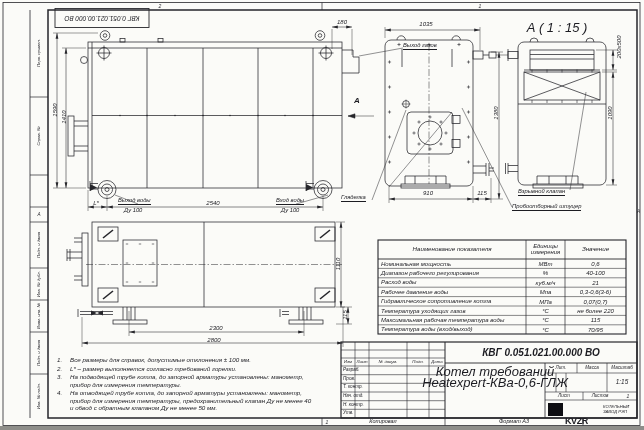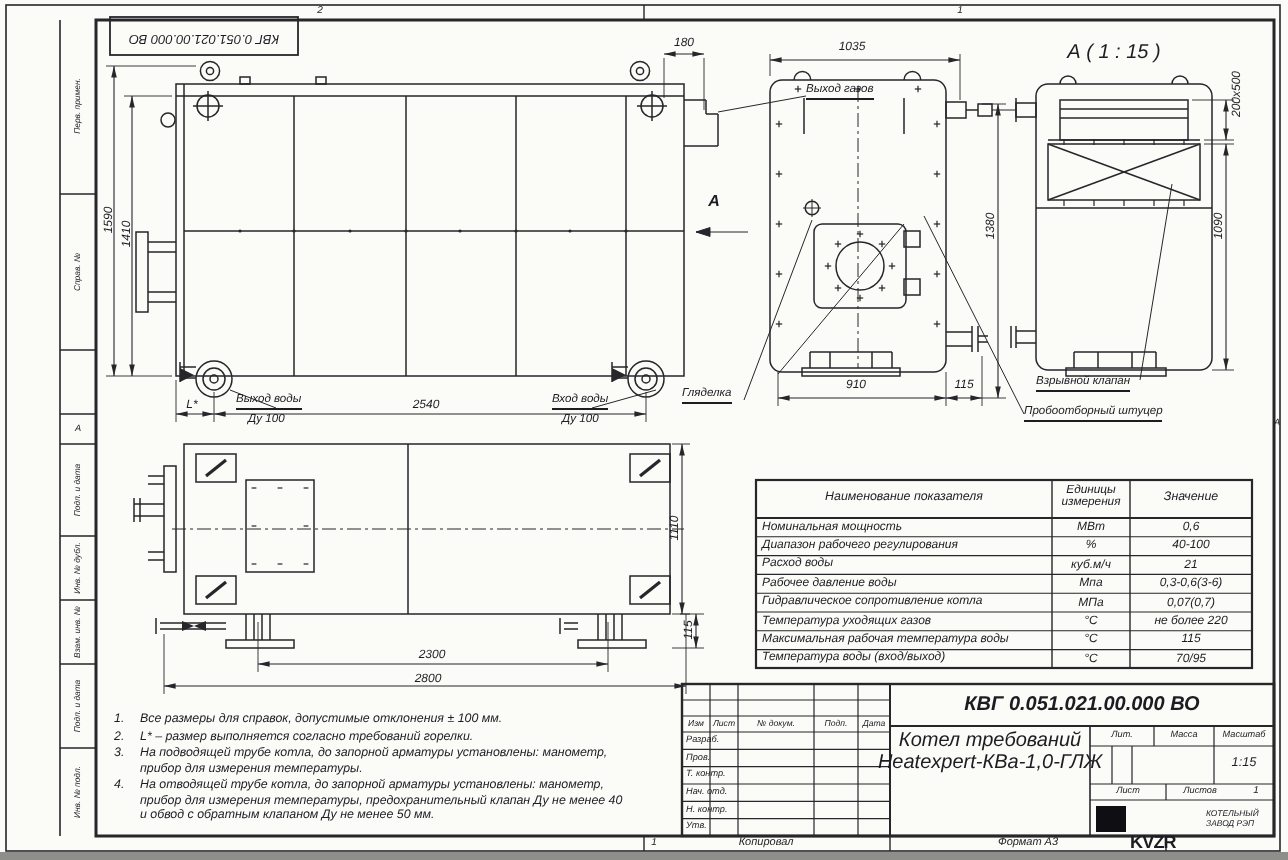--- a/index.html
+++ b/index.html
@@ -8,21 +8,21 @@
   .paper{position:absolute;left:0;top:0;width:644px;height:426px;background:#fbfbf8}
   svg{position:absolute;left:0;top:0}
   .t{position:absolute;font-style:italic;color:#1c1c22;white-space:nowrap;line-height:1}
   .ctr{transform:translate(-50%,-50%)}
   .r90{transform:translate(-50%,-50%) rotate(-90deg)}
   .r180{transform:translate(-50%,-50%) rotate(180deg)}
   .u{border-bottom:0.8px solid #1c1c22;padding-bottom:0.5px}
   .b{font-weight:bold}
   .fz42{font-size:4.2px}.fz43{font-size:4.3px}.fz46{font-size:4.6px}.fz5{font-size:5px}
   .fz55{font-size:5.5px}.fz58{font-size:5.8px}.fz6{font-size:6px}.fz62{font-size:6.2px}
-  .fz64{font-size:6.4px}.fz65{font-size:6.5px}.fz72{font-size:10px}.fz8{font-size:8px}
+  .fz64{font-size:6.4px}.fz65{font-size:6.5px}.fz72{font-size:13px}.fz8{font-size:8px}
   .fz9{font-size:9px}.fz10{font-size:10px}
   .hwrap{white-space:normal;text-align:center;line-height:1.08;font-size:5.9px;width:40px}
   .notes{position:absolute;left:57px;top:356px;width:256px}
   .note{display:flex;gap:3px;font-size:6.2px;font-style:italic;color:#1c1c22;line-height:1.22;margin-bottom:1px}
   .note .n{width:10px;flex:none}
   .note .x{flex:1}
   .logo{position:absolute;left:548px;top:403px;width:15px;height:13px;background:#0e0e13}
   .grayedge{position:absolute;left:0;top:426px;width:644px;height:4px;background:#8e8e8a}
 </style>
 </head>
@@ -487,21 +487,21 @@
 <span class="t fz6" style="left:381px;top:317px">Максимальная рабочая температура воды</span>
 <span class="t fz6 ctr" style="left:545.5px;top:320.4px">°С</span>
 <span class="t fz6 ctr" style="left:595.5px;top:320.4px">115</span>
 
 <span class="t fz6" style="left:381px;top:326.4px">Температура воды (вход/выход)</span>
 <span class="t fz6 ctr" style="left:545.5px;top:329.8px">°С</span>
 <span class="t fz6 ctr" style="left:595.5px;top:329.8px">70/95</span>
 
 <span class="t fz10 b ctr" style="left:541px;top:352.5px">КВГ 0.051.021.00.000 ВО</span>
 <span class="t fz72 ctr" style="left:495px;top:371px">Котел требований</span>
-<span class="t fz72 ctr" style="left:495px;top:381.5px">Heatexpert-КВа-1,0-ГЛЖ</span>
+<span class="t fz72 ctr" style="left:495px;top:381.5px">Heatexpert-КВа-0,6-ГЛЖ</span>
 <span class="t fz43 ctr" style="left:348px;top:362px">Изм</span>
 <span class="t fz43 ctr" style="left:362px;top:362px">Лист</span>
 <span class="t fz43 ctr" style="left:388px;top:362px">№ докум.</span>
 <span class="t fz43 ctr" style="left:418px;top:362px">Подп.</span>
 <span class="t fz43 ctr" style="left:437px;top:362px">Дата</span>
 <span class="t fz46" style="left:343px;top:368px">Разраб.</span>
 <span class="t fz46" style="left:343px;top:376.7px">Пров.</span>
 <span class="t fz46" style="left:343px;top:385.3px">Т. контр.</span>
 <span class="t fz46" style="left:343px;top:394px">Нач. отд.</span>
 <span class="t fz46" style="left:343px;top:402.7px">Н. контр.</span>

